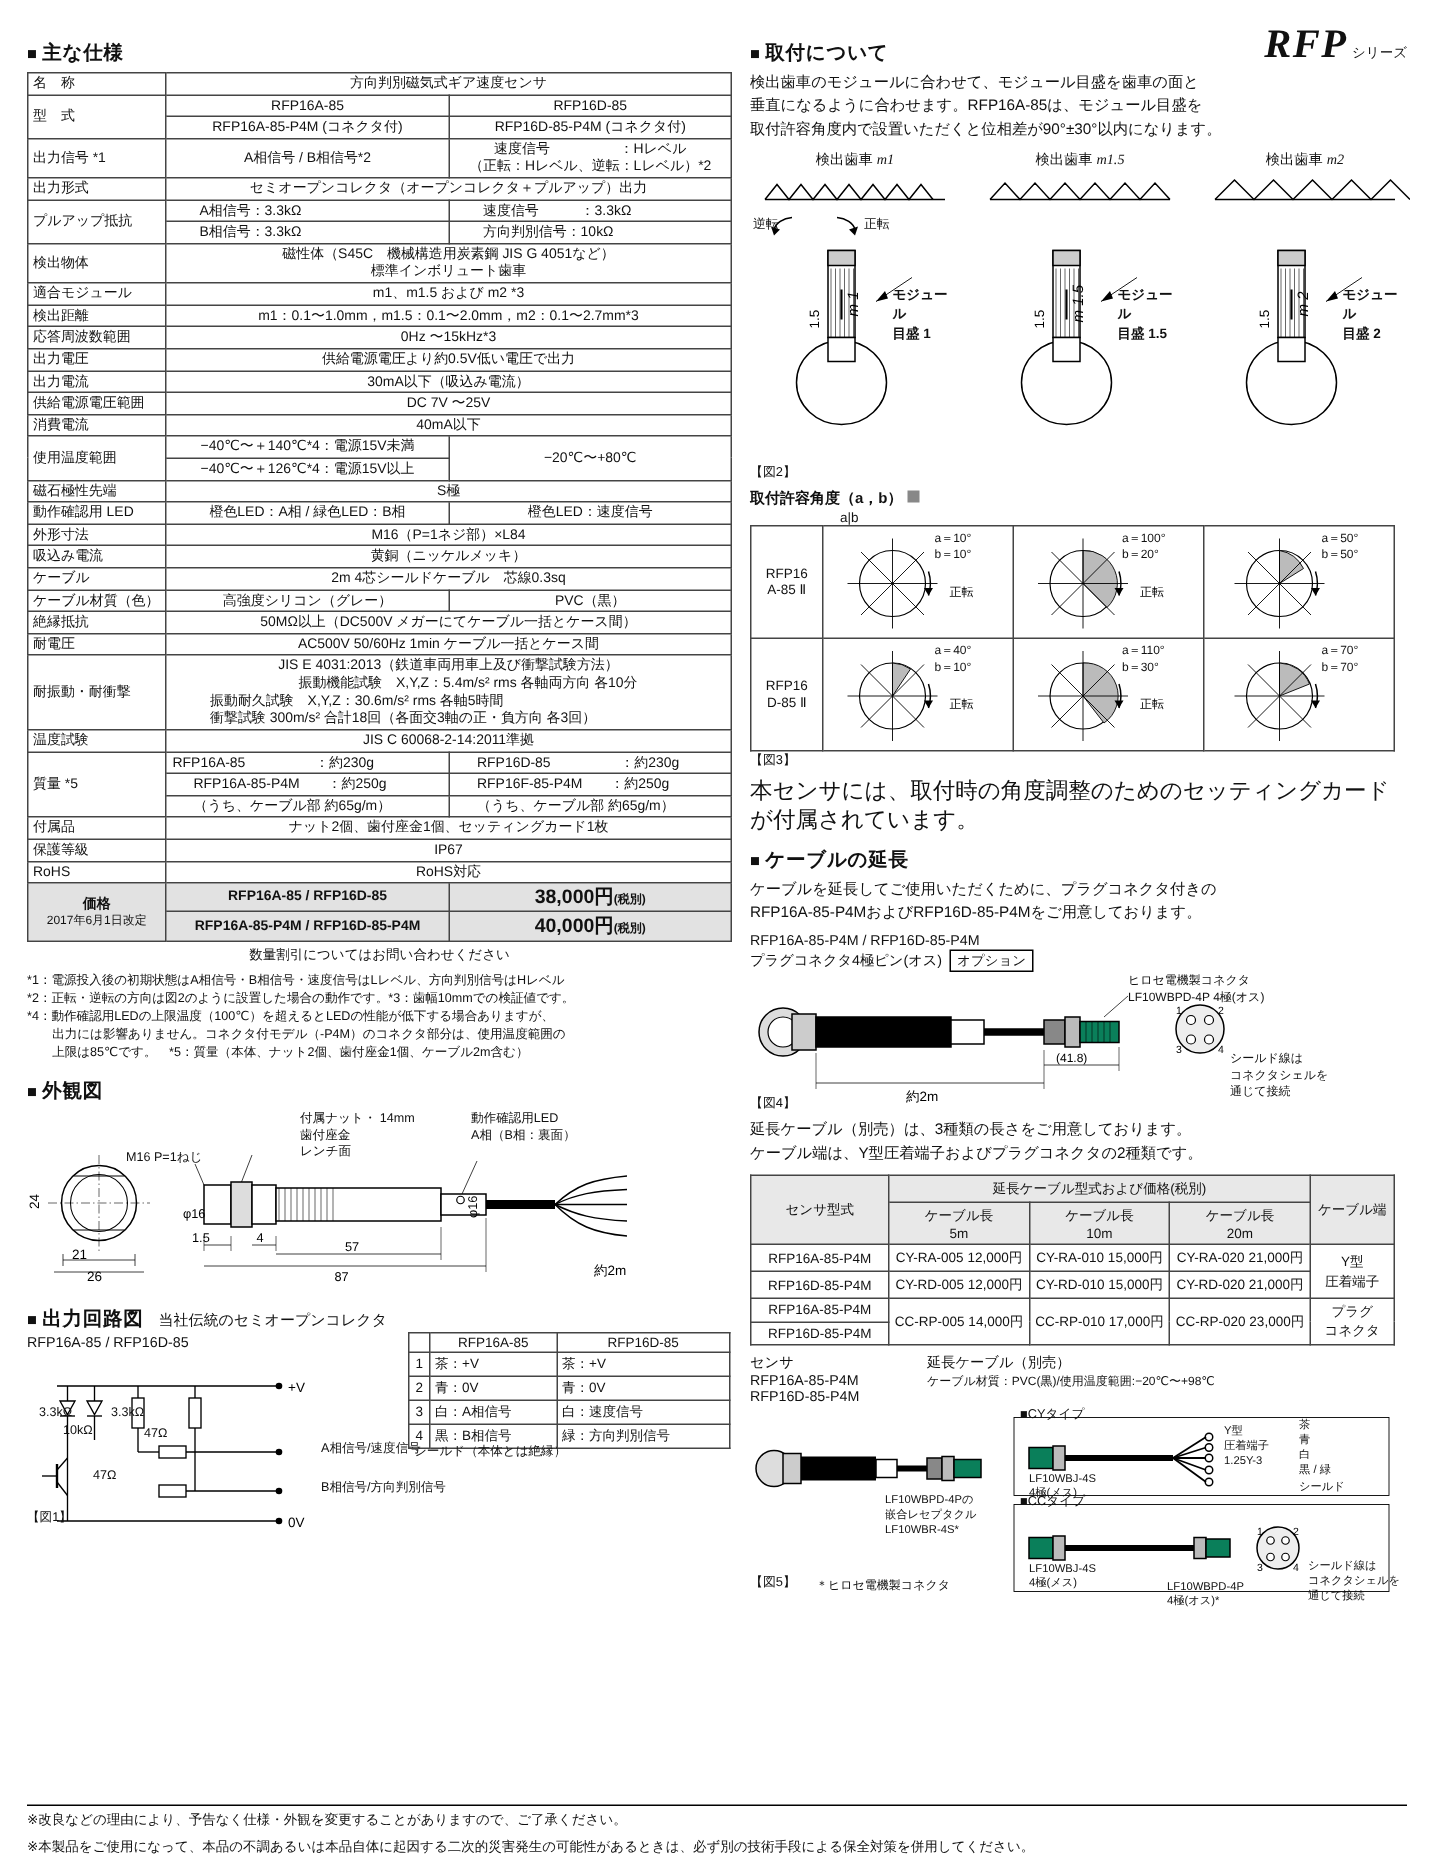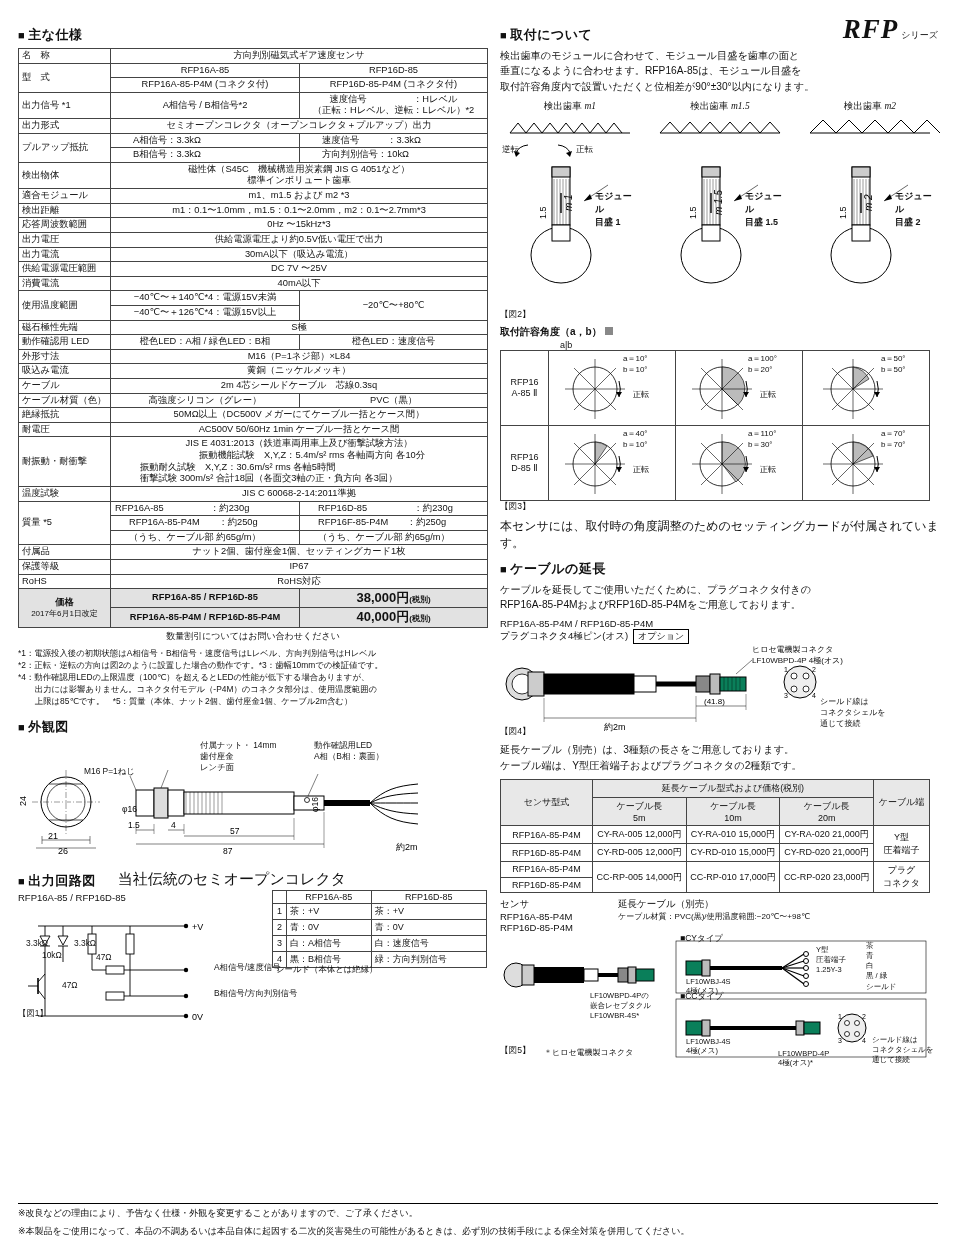--- a/index.html
+++ b/index.html
@@ -330,23 +330,23 @@
         <div>歯付座金</div>
         <div>レンチ面</div>
       </div>
       <div class="lblsm" style="position:absolute;left:296px;top:0">
         <div>動作確認用LED</div>
         <div>A相（B相：裏面）</div>
       </div>
       <div class="lblsm" style="position:absolute;left:66px;top:26px">M16 P=1ねじ</div>
     </div>
 
-    <div style="display:flex;align-items:flex-end;gap:22px;margin-top:2px">
+    <div style="display:flex;align-items:flex-end;gap:10px;margin-top:2px">
       <div class="sec-title" style="margin:0">出力回路図</div>
-      <div style="font-size:15px;padding-bottom:1px">当社伝統のセミオープンコレクタ</div>
+      <div style="font-size:10px;padding-bottom:1px">当社伝統のセミオープンコレクタ</div>
     </div>
     <div style="position:relative;height:130px">
       <div style="font-size:9.5px;position:absolute;left:0;top:2px">RFP16A-85 / RFP16D-85</div>
       <svg width="250" height="122" viewBox="0 0 250 122" style="position:absolute;left:0;top:14px">
 
         <line x1="20" y1="22" x2="168" y2="22" stroke="#000" stroke-width="0.9"></line>
         <circle cx="168" cy="22" r="2.2" fill="#000"></circle>
         <text x="174" y="26" font-size="9">+V</text>
 
         <polygon points="22,32 32,32 27,41" fill="none" stroke="#000" stroke-width="0.9"></polygon>
@@ -646,21 +646,21 @@
               <polygon points="74,46 77,41 71,41" fill="#000"></polygon>
             </svg>
             <div class="lblsm" style="position:absolute;left:78px;top:2px;font-size:8px">a＝70°</div>
             <div class="lblsm" style="position:absolute;left:78px;top:13px;font-size:8px">b＝70°</div>
           </div>
         </td>
       </tr>
     </tbody>
       </table>
     <div class="fig">【図3】</div>
-    <div style="font-size:12px;margin-top:5px">本センサには、取付時の角度調整のためのセッティングカードが付属されています。</div>
+    <div style="font-size:15px;margin-top:5px">本センサには、取付時の角度調整のためのセッティングカードが付属されています。</div>
 
     <div class="sec-title" style="margin-top:8px">ケーブルの延長</div>
     <div class="rtext">
       <div>ケーブルを延長してご使用いただくために、プラグコネクタ付きの</div>
       <div>RFP16A-85-P4MおよびRFP16D-85-P4Mをご用意しております。</div>
     </div>
     <div style="font-size:9.5px">RFP16A-85-P4M / RFP16D-85-P4M</div>
     <div style="font-size:9.5px;display:flex;align-items:center;gap:5px">
       <span>プラグコネクタ4極ピン(オス)</span>
       <span style="border:1px solid #000;padding:0 4px;font-size:9px">オプション</span>

